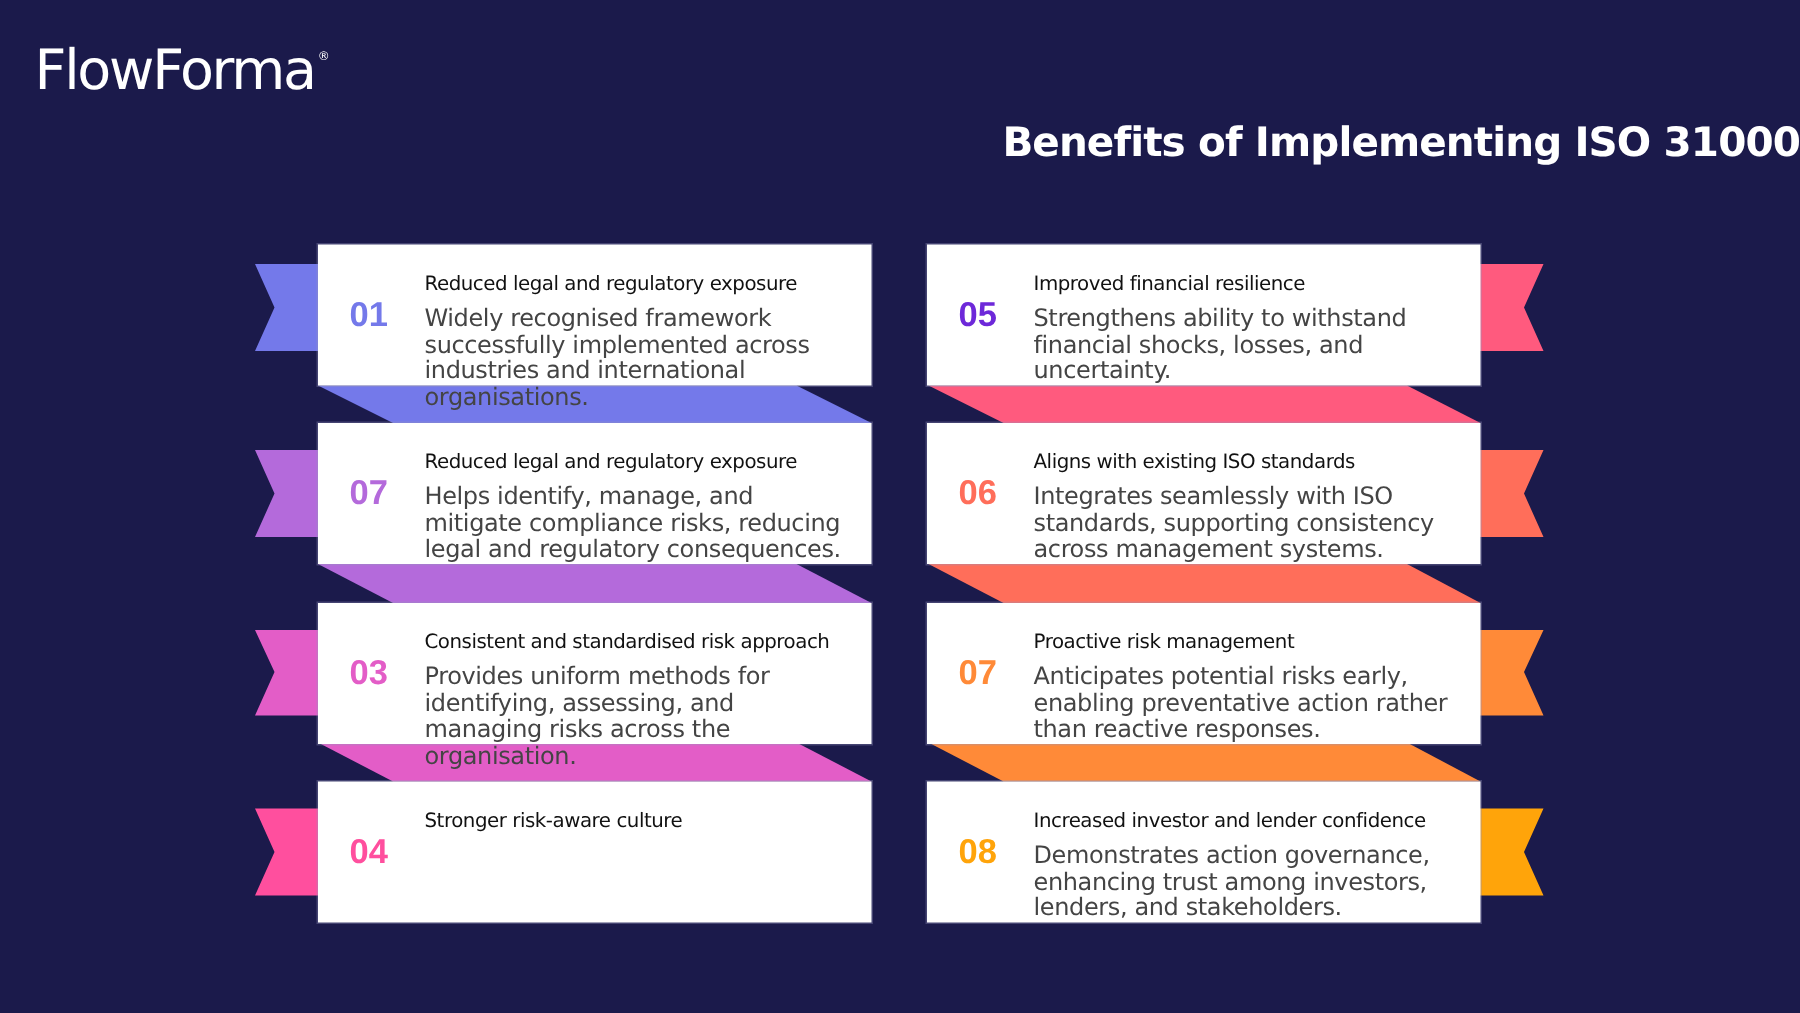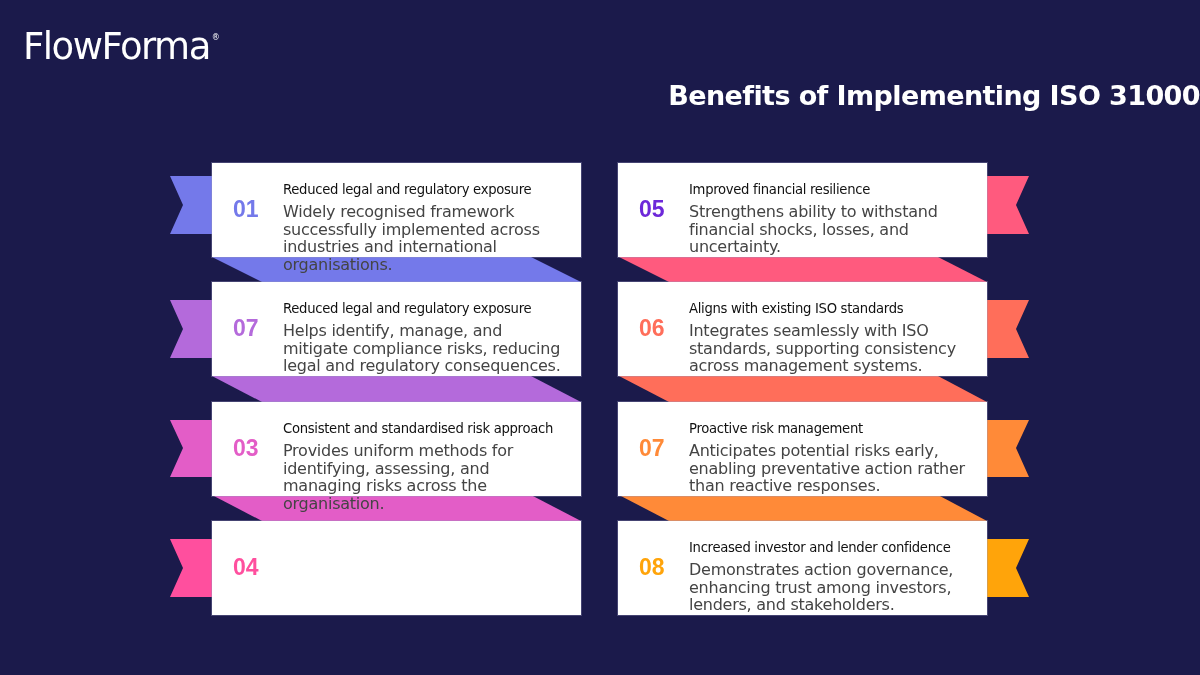--- a/index.html
+++ b/index.html
@@ -83,20 +83,21 @@
   <div class="head">Reduced legal and regulatory exposure</div>
   <div class="desc">Helps identify, manage, and mitigate compliance risks, reducing legal and regulatory consequences.</div>
 </div>
 <div class="card" style="left:212px; top:402px;">
   <div class="num" style="color:#e35dc7">03</div>
   <div class="head">Consistent and standardised risk approach</div>
   <div class="desc">Provides uniform methods for identifying, assessing, and managing risks across the organisation.</div>
 </div>
 <div class="card" style="left:212px; top:521px;">
   <div class="num" style="color:#ff4f9e">04</div>
+  <div class="head">Stronger risk-aware culture</div>
 </div>
 
 <div class="card" style="left:618px; top:163px;">
   <div class="num" style="color:#6d28d9">05</div>
   <div class="head">Improved financial resilience</div>
   <div class="desc">Strengthens ability to withstand financial shocks, losses, and uncertainty.</div>
 </div>
 <div class="card" style="left:618px; top:282px;">
   <div class="num" style="color:#ff6e5a">06</div>
   <div class="head">Aligns with existing ISO standards</div>

